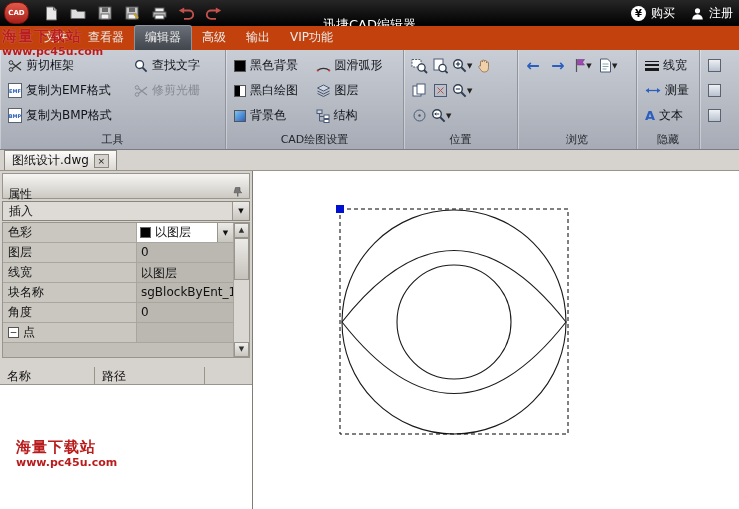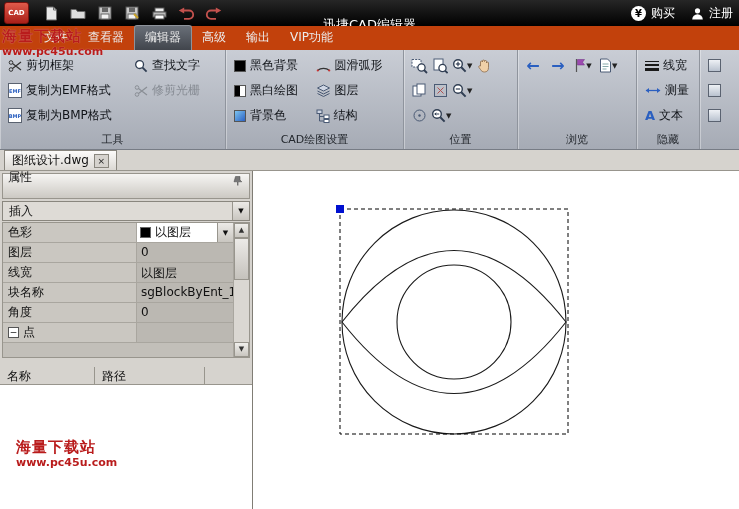--- a/index.html
+++ b/index.html
@@ -2,21 +2,21 @@
 <html><head>
 <meta charset="utf-8">
 <style>
   *{margin:0;padding:0;box-sizing:border-box}
   html,body{width:739px;height:509px}
   body{position:relative;overflow:hidden;background:#d6d3ce;font-family:"DejaVu Sans","Liberation Sans",sans-serif;font-size:12px;color:#111}
   svg{display:block}
 
   
   #titlebar{position:absolute;left:0;top:0;width:739px;height:26px;background:linear-gradient(#262626,#000);color:#fff}
-  #applogo{position:absolute;left:4px;top:2px;width:25px;height:22px;background:linear-gradient(#e05a4a,#a81f18);border:1px solid #7a120e;border-radius:3px;display:flex;align-items:center;justify-content:center;font-size:7px;font-weight:bold;color:#fff}
+  #applogo{position:absolute;left:4px;top:2px;width:25px;height:22px;background:linear-gradient(#e05a4a,#a81f18);border:1px solid #7a120e;border-radius:10px;display:flex;align-items:center;justify-content:center;font-size:7px;font-weight:bold;color:#fff}
   #qicons{position:absolute;left:42px;top:4px;display:flex;gap:9px;align-items:center}
   .qbtn{display:flex;align-items:center;justify-content:center;width:18px;height:18px}
   #wtitle{position:absolute;left:0;right:0;top:12px;height:26px;line-height:26px;text-align:center;font-size:13px;pointer-events:none}
   #tbright{position:absolute;right:6px;top:0;height:26px;display:flex;align-items:center;gap:16px}
   .tbbtn{display:flex;align-items:center;gap:5px;font-size:12px;color:#fff}
   .yen-circle{width:15px;height:15px;border-radius:50%;background:#fff;color:#000;font-size:10px;font-weight:bold;display:flex;align-items:center;justify-content:center}
 
   
   #tabrow{position:absolute;left:0;top:26px;width:739px;height:24px;background:#c2410c;display:flex;align-items:flex-end;padding-left:34px;color:#ececec}
   .rtab{padding:4px 10px;font-size:12px}
@@ -42,21 +42,21 @@
   .blue-arrow{color:#2a5fc0;font-size:16px;font-weight:bold;line-height:1}
   .mini-sq{width:13px;height:13px;border:1px solid #5a6270;background:linear-gradient(#eef1f5,#b9c2cf);flex:none}
 
   
   #doctabbar{position:absolute;left:0;top:150px;width:739px;height:21px;background:#d6d3ce;border-bottom:1px solid #98958d;display:flex;align-items:flex-end;padding-left:4px;gap:2px}
   #doctab{display:flex;align-items:center;gap:5px;height:20px;background:linear-gradient(#fcfbfa,#dbd8d3);border:1px solid #89867e;border-bottom:none;padding:0 7px;font-size:12px}
   #tabclose{width:15px;height:14px;background:#d6d3ce;border:1px solid #89867e;font-size:9px;line-height:12px;text-align:center;color:#222}
 
   
   #leftpanel{position:absolute;left:0;top:171px;width:253px;height:338px;background:#d6d3ce;border-right:1px solid #807d75;display:flex;flex-direction:column}
-  .phead{height:19px;margin:2px 2px 0;border:1px solid #98958d;background:linear-gradient(#f6f5f3,#ccc9c3);display:flex;align-items:flex-end;justify-content:space-between;padding:12px 5px;font-size:12px;flex:none}
+  .phead{height:19px;margin:2px 2px 0;border:1px solid #98958d;background:linear-gradient(#f6f5f3,#ccc9c3);display:flex;align-items:flex-start;justify-content:space-between;padding:12px 5px;font-size:12px;flex:none}
   .combo{height:20px;margin:2px 2px 0;border:1px solid #89867e;background:#dedbd6;display:flex;align-items:center;justify-content:space-between;padding-left:6px;flex:none}
   .combo-arrow{width:17px;height:100%;background:linear-gradient(#eceae7,#c9c6c0);border-left:1px solid #98958d;display:flex;align-items:center;justify-content:center;font-size:7px}
   #pgridwrap{position:relative;margin:1px 2px 8px;height:136px;border:1px solid #98958d;background:#c2bfb9;flex:none}
   #pgrid{position:absolute;left:0;top:0;right:16px;bottom:0;overflow:hidden}
   .prow{display:flex;height:20px;border-bottom:1px solid #a9a69f}
   .plabel{width:134px;padding:2px 5px;border-right:1px solid #a9a69f;background:#cac7c1;overflow:hidden;white-space:nowrap;display:flex;align-items:center}
   .pvalue{flex:1;padding:2px 4px;background:#bbb8b2;overflow:hidden;white-space:nowrap}
   .pvalue.dd{display:flex;align-items:center;gap:4px;background:#fff;padding:0 0 0 3px}
   .swatch{width:11px;height:11px;background:#000;border:1px solid #666;flex:none}
   .dd-btn{margin-left:auto;width:16px;height:100%;background:linear-gradient(#eceae7,#c9c6c0);border-left:1px solid #98958d;display:flex;align-items:center;justify-content:center;font-size:7px}

